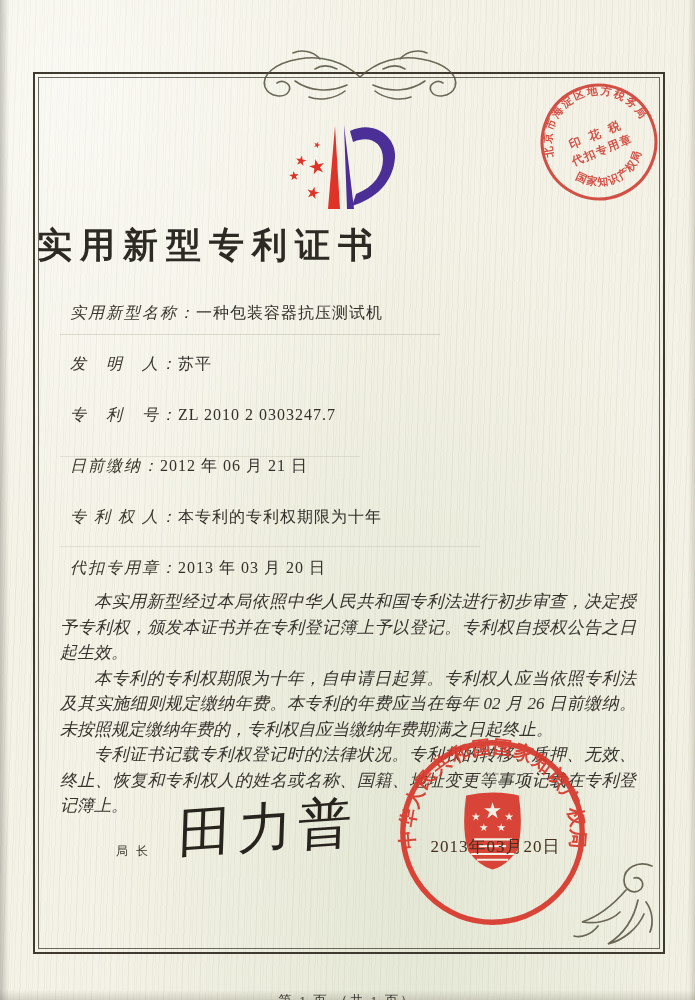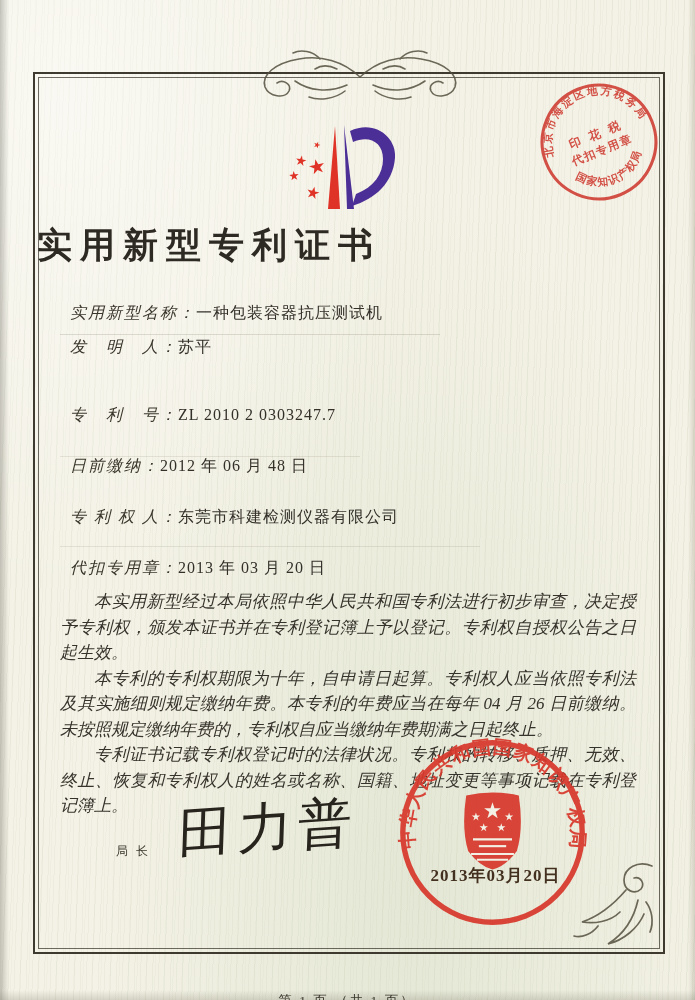--- a/index.html
+++ b/index.html
@@ -45,22 +45,22 @@
   .body-text{position:absolute;left:60px;top:589px;width:576px;
     font-size:17px;line-height:25.5px;font-style:italic;color:#36332c;text-align:justify;}
   .body-text p{margin:0;text-indent:2em;}
 
   .sig-label{position:absolute;left:116px;top:843px;font-size:12px;letter-spacing:8px;color:#3a362c;text-align:center;}
   .sig-name{position:absolute;left:178px;top:792px;font-size:54px;letter-spacing:6px;
     font-family:"DejaVu Serif","Liberation Serif",serif;color:#27241e;
     transform:rotate(-4deg) skewX(-6deg);font-weight:400;}
 
   .seal{position:absolute;left:395px;top:735px;opacity:.93;}
-  .seal-date{position:absolute;left:398px;top:864px;width:195px;text-align:center;
-    font-size:17px;font-weight:700;letter-spacing:1px;color:#43301f;}
+  .seal-date{position:absolute;left:398px;top:835px;width:195px;text-align:center;
+    font-size:17px;font-weight:400;letter-spacing:1px;color:#43301f;}
 
   .footer{position:absolute;left:33px;top:952px;width:628px;text-align:center;
     font-size:13.5px;letter-spacing:2px;color:#3c382f;margin-top:40px;}
 </style>
 </head>
 <body>
 
 <div class="page">
 
   <div class="edge-l"></div>
@@ -124,44 +124,44 @@
       <textPath href="#taxArcBot" startOffset="50%" text-anchor="middle">国家知识产权局</textPath>
     </text>
   </svg>
 
   <h1 class="title">实用新型专利证书</h1>
 
   <div class="fields">
     <div class="field-row" style="top:0px">
       <span class="flabel">实用新型名称：</span><span class="fvalue">一种包装容器抗压测试机</span>
     </div>
-    <div class="field-row" style="top:34px">
+    <div class="field-row" style="top:51px">
       <span class="flabel">发　明　人：</span><span class="fvalue">苏平</span>
     </div>
     <div class="field-row" style="top:102px">
       <span class="flabel">专　利　号：</span><span class="fvalue">ZL 2010 2 0303247.7</span>
     </div>
     <div class="field-row" style="top:153px">
-      <span class="flabel">日前缴纳：</span><span class="fvalue">2012 年 06 月 48 日</span>
+      <span class="flabel">日前缴纳：</span><span class="fvalue">2012 年 06 月 21 日</span>
     </div>
     <div class="field-row" style="top:204px">
-      <span class="flabel">专 利 权 人：</span><span class="fvalue">东莞市科建检测仪器有限公司</span>
+      <span class="flabel">专 利 权 人：</span><span class="fvalue">本专利的专利权期限为十年</span>
     </div>
     <div class="field-row" style="top:255px">
       <span class="flabel">代扣专用章：</span><span class="fvalue">2013 年 03 月 20 日</span>
     </div>
   </div>
 
   <div class="artifact-line" style="left:60px;top:334px;width:380px"></div>
   <div class="artifact-line" style="left:60px;top:456px;width:300px;opacity:.7"></div>
   <div class="artifact-line" style="left:60px;top:546px;width:420px;opacity:.7"></div>
 
   <div class="body-text">
     <p>本实用新型经过本局依照中华人民共和国专利法进行初步审查，决定授予专利权，颁发本证书并在专利登记簿上予以登记。专利权自授权公告之日起生效。</p>
-    <p>本专利的专利权期限为十年，自申请日起算。专利权人应当依照专利法及其实施细则规定缴纳年费。本专利的年费应当在每年 04 月 26 日前缴纳。未按照规定缴纳年费的，专利权自应当缴纳年费期满之日起终止。</p>
+    <p>本专利的专利权期限为十年，自申请日起算。专利权人应当依照专利法及其实施细则规定缴纳年费。本专利的年费应当在每年 02 月 26 日前缴纳。未按照规定缴纳年费的，专利权自应当缴纳年费期满之日起终止。</p>
     <p>专利证书记载专利权登记时的法律状况。专利权的转移、质押、无效、终止、恢复和专利权人的姓名或名称、国籍、地址变更等事项记载在专利登记簿上。</p>
   </div>
 
   <div class="sig-label">局长</div>
   <div class="sig-name">田力普</div>
 
   <svg class="seal" width="195" height="195" viewBox="0 0 200 200">
     <defs>
       <path id="sealArc" d="M 23.6,127 A 81,81 0 1 1 176.4,127"></path>
       <path id="st-emb" d="M0,-1 L0.2245,-0.309 L0.951,-0.309 L0.363,0.118 L0.588,0.809 L0,0.382 L-0.588,0.809 L-0.363,0.118 L-0.951,-0.309 L-0.2245,-0.309 Z"></path>

